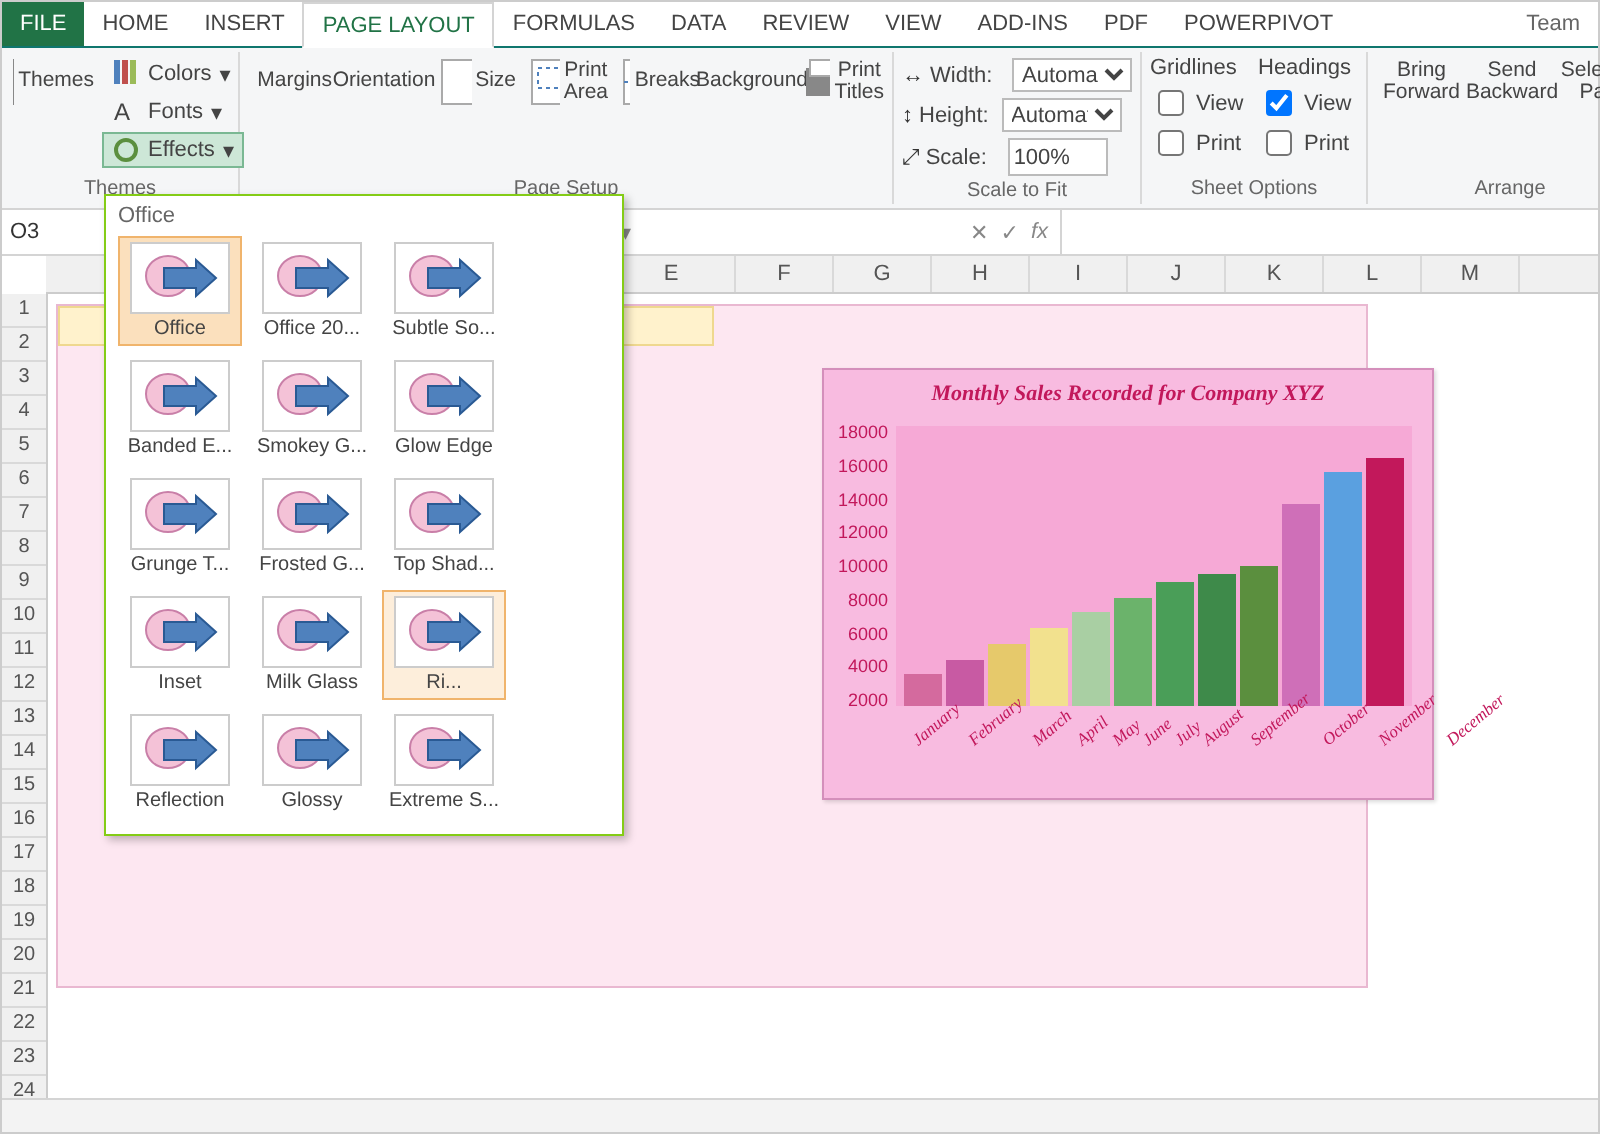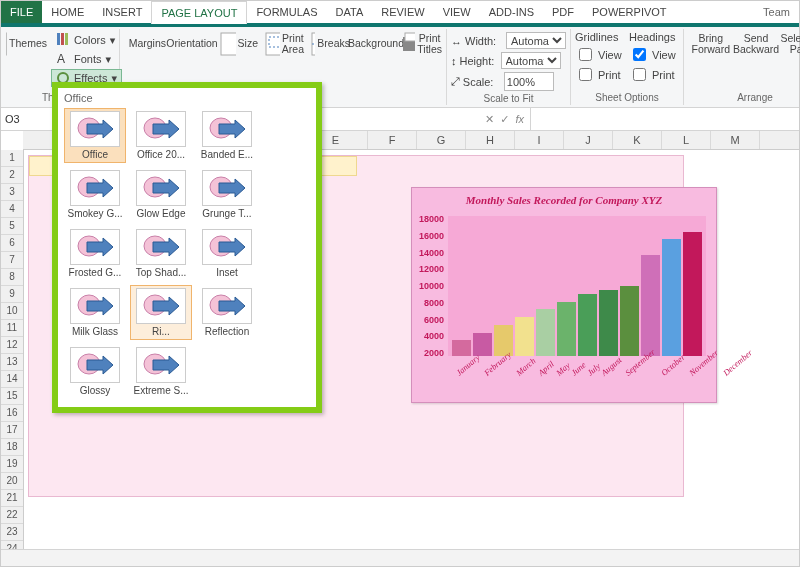--- a/index.html
+++ b/index.html
@@ -1,18 +1,18 @@
 <!DOCTYPE html>
 <html><head>
 <meta charset="utf-8">
 <style>
   html,body{margin:0;padding:0;font-family:"Segoe UI",Arial,sans-serif;font-size:11px;background:#fff;color:#333;overflow:hidden}
   .win{width:800px;height:567px;display:flex;flex-direction:column;border:1px solid #ccc;box-sizing:border-box}
   
-  .tabs{display:flex;align-items:stretch;height:22px;background:#fff;border-bottom:4px solid #0f766e}
+  .tabs{display:flex;align-items:stretch;height:22px;background:#fff;border-bottom:1px solid #0f766e}
   .tab{padding:0 9px;line-height:22px;font-size:11px;color:#444;cursor:pointer}
   .tab.file{background:#217346;color:#fff}
   .tab.active{color:#217346;border:1px solid #d4d4d4;border-bottom:1px solid #fff;margin-bottom:-1px;background:#fff}
   .tab.team{margin-left:auto;color:#666}
   
   .ribbon{display:flex;height:76px;background:#f5f6f7;border-bottom:1px solid #d4d4d4;padding:2px 0}
   .rgroup{display:flex;flex-direction:column;justify-content:space-between;border-right:1px solid #d9d9d9;padding:2px 4px}
   .rgroup .body{display:flex;gap:4px;align-items:flex-start;flex:1}
   .rgroup .title{font-size:10px;color:#666;text-align:center;padding-top:1px}
   .vbtn{display:flex;flex-direction:row;align-items:center;justify-content:center;width:42px;cursor:pointer;gap:2px}
@@ -29,21 +29,21 @@
   .scalerow input{width:44px;padding:0 2px}
   .chk{display:flex;align-items:center;gap:3px;font-size:11px;color:#444}
   .colhead{font-size:11px;color:#444;margin-bottom:1px}
   
   .fxbar{display:flex;align-items:center;height:22px;border-bottom:1px solid #d4d4d4;background:#fff}
   .namebox{width:46px;border-right:1px solid #d4d4d4;padding:0 4px;font-size:11px;color:#333;height:100%;display:flex;align-items:center}
   .fxicons{display:flex;align-items:center;gap:6px;padding:0 6px;color:#888;margin-left:auto}
   .fxicons span{cursor:pointer}
   .fxinput{flex:0 0 260px;border-left:1px solid #d4d4d4;height:100%;padding:0 4px}
   
-  .gallery{position:absolute;top:82px;left:52px;width:258px;background:#fff;border:6px solid #84cc16;box-shadow:2px 2px 4px rgba(0,0,0,.25);z-index:40}
+  .gallery{position:absolute;top:97px;left:52px;width:258px;background:#fff;border:1px solid #84cc16;box-shadow:2px 2px 4px rgba(0,0,0,.25);z-index:40}
   .gallery .ghdr{font-size:11px;color:#666;padding:4px 6px 2px}
   .gallery .grid{display:flex;flex-wrap:wrap;padding:0 4px 6px}
   .gitem{width:60px;margin:2px;text-align:center;cursor:pointer;border:1px solid transparent;padding:2px 0}
   .gitem.sel{border-color:#f0b46c;background:#fbe0bd}
   .gthumb{width:48px;height:34px;margin:0 auto 2px;border:1px solid #ccc;background:#fff;display:flex;align-items:center;justify-content:center}
   .gthumb svg{width:44px;height:30px}
   .glbl{font-size:10px;color:#444;white-space:nowrap;overflow:hidden;text-overflow:ellipsis}
   .tooltip{position:absolute;background:#ffffe1;border:1px solid #767676;padding:1px 4px;font-size:11px;color:#333;pointer-events:none}
   
   .sheetwrap{flex:1;position:relative;overflow:hidden;background:#fff}
@@ -57,21 +57,21 @@
   .titlebox{position:absolute;top:6px;left:5px;width:326px;height:18px;background:#fff2cc;border:1px solid #efd88f;font-family:Georgia,serif;font-style:italic;font-weight:bold;text-align:center;line-height:18px;color:#93003a;font-size:12px;letter-spacing:.4px}
   .datatbl{position:absolute;top:194px;left:46px;border:1px solid #f4c6dd;background:#fff}
   .datatbl .r{display:flex}
   .datatbl .c1{width:76px;padding:1px 4px;font-size:11px;color:#c71585;border-right:1px solid #f4c6dd;border-bottom:1px solid #f4c6dd}
   .datatbl .c2{width:78px;padding:1px 6px;font-size:11px;color:#c71585;text-align:right;border-bottom:1px solid #f4c6dd}
   
   .chart{position:absolute;top:37px;left:387px;width:304px;height:214px;background:#f8bbe0;border:1px solid #d48fbb;box-shadow:1px 1px 2px rgba(0,0,0,.15)}
   .ctitle{font-family:Georgia,serif;font-style:italic;font-weight:bold;color:#c2185b;text-align:center;font-size:11px;padding:6px 0 2px}
   .plot{position:absolute;top:28px;left:36px;width:258px;height:140px;background:#f6a9d6}
   .yaxis{position:absolute;top:26px;left:0;width:34px;height:144px;display:flex;flex-direction:column;justify-content:space-between;align-items:flex-end}
-  .ytick{font-size:9px;color:#c2185b;font-weight:bold;padding-right:2px}
+  .ytick{font-size:9px;color:#c2185b;font-weight:normal;padding-right:2px}
   .bars{position:absolute;bottom:0;left:4px;right:4px;top:0;display:flex;align-items:flex-end;gap:2px}
   .bar{flex:1}
   .xlabels{position:absolute;top:170px;left:36px;width:258px;height:40px;display:flex}
   .xl{flex:1;font-size:8.5px;color:#c2185b;font-style:italic;font-family:Georgia,serif;transform:rotate(-40deg);transform-origin:top left;position:relative;top:12px;left:6px;white-space:nowrap}
   .status{height:16px;background:#f3f3f3;border-top:1px solid #d4d4d4}
 </style>
 </head>
 <body>
 
 <div class="win">
@@ -403,20 +403,29 @@
         </div>
         <div class="glbl">Office 20...</div>
       </div>
       <div class="gitem">
         <div class="gthumb">
           <svg viewBox="0 0 44 30">
             <ellipse cx="16" cy="14" rx="11" ry="10" fill="#f4c2d7" stroke="#c97fa8"></ellipse>
             <path d="M14 10 L30 10 L30 6 L40 15 L30 24 L30 20 L14 20 Z" fill="#4f81bd" stroke="#2a5a94"></path>
           </svg>
         </div>
+        <div class="glbl">Subtle So...</div>
+      </div>
+      <div class="gitem">
+        <div class="gthumb">
+          <svg viewBox="0 0 44 30">
+            <ellipse cx="16" cy="14" rx="11" ry="10" fill="#f4c2d7" stroke="#c97fa8"></ellipse>
+            <path d="M14 10 L30 10 L30 6 L40 15 L30 24 L30 20 L14 20 Z" fill="#4f81bd" stroke="#2a5a94"></path>
+          </svg>
+        </div>
         <div class="glbl">Banded E...</div>
       </div>
       <div class="gitem">
         <div class="gthumb">
           <svg viewBox="0 0 44 30">
             <ellipse cx="16" cy="14" rx="11" ry="10" fill="#f4c2d7" stroke="#c97fa8"></ellipse>
             <path d="M14 10 L30 10 L30 6 L40 15 L30 24 L30 20 L14 20 Z" fill="#4f81bd" stroke="#2a5a94"></path>
           </svg>
         </div>
         <div class="glbl">Smokey G...</div>

